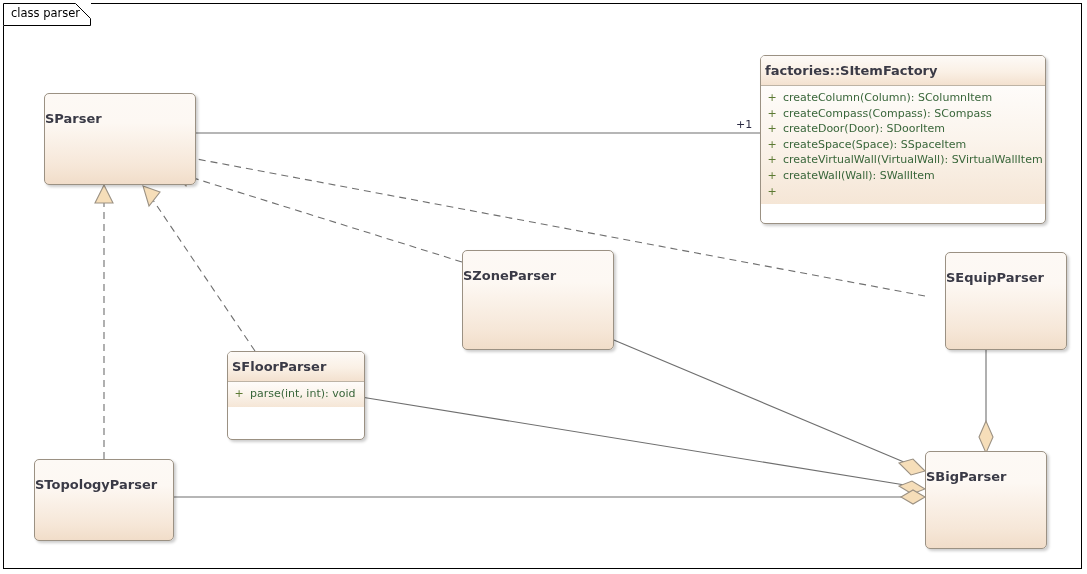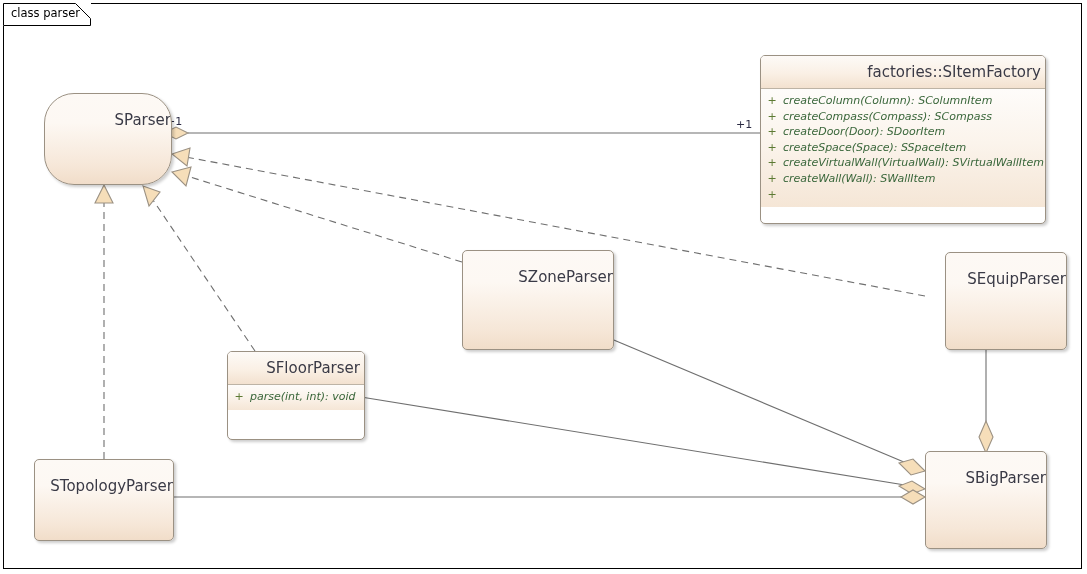--- a/index.html
+++ b/index.html
@@ -56,23 +56,23 @@
   .cls{
     position:absolute;
     box-sizing:border-box;
     border:1px solid #9b9183;
     border-radius:5px;
     background:linear-gradient(to bottom,#fdf9f5 0%,#fdf8f3 32%,#f6e7d8 80%,#f1ddc9 100%);
     box-shadow:2px 2px 3px rgba(0,0,0,0.20);
     overflow:hidden;
   }
   .cls .title{
-    text-align:right;
-    font-size:15px;
-    font-weight:normal;
+    text-align:left;
+    font-size:13px;
+    font-weight:bold;
     color:#3a3a46;
     white-space:nowrap;
     overflow:hidden;
   }
   
   .cls.plain .title{
     padding-top:17px;
   }
   
   .cls.comp{
@@ -101,21 +101,20 @@
   }
   .op .vis{
     width:22px;
     text-align:center;
     color:#5c7a33;
     flex:0 0 auto;
     font-size:11px;
   }
   .op .sig{
     color:#39663a;
-    font-style:italic;
   }
   
   .mult{
     position:absolute;
     font-size:11px;
     color:#2b2b44;
     white-space:nowrap;
   }
 </style>
 </head>
@@ -182,21 +181,21 @@
 
     <g>
       <line class="ln" x1="174" y1="497" x2="911" y2="497"></line>
       <polygon class="shp" points="925,497 913,490 901,497 913,504"></polygon>
     </g>
   </svg>
 
   <div class="mult" style="left:166px;top:115px;">+1</div>
   <div class="mult" style="left:736px;top:118px;">+1</div>
 
-  <div class="cls plain" style="left:44px;top:93px;width:128px;height:92px;border-radius:30px;">
+  <div class="cls plain" style="left:44px;top:93px;width:152px;height:92px;">
     <div class="title">SParser</div>
   </div>
 
   <div class="cls comp" style="left:760px;top:55px;width:286px;height:169px;">
     <div class="hdr">
       <div class="title">factories::SItemFactory</div>
     </div>
     <div class="ops">
       <div class="op">
         <span class="vis">+</span>

